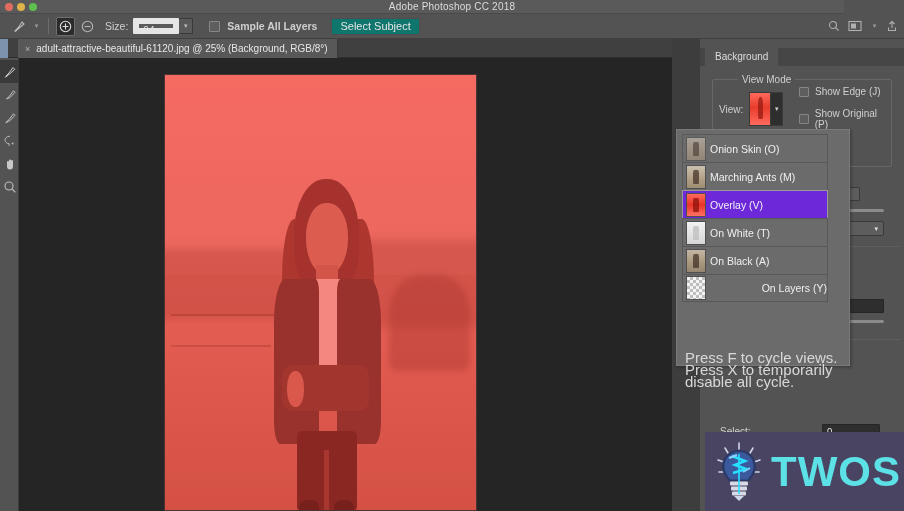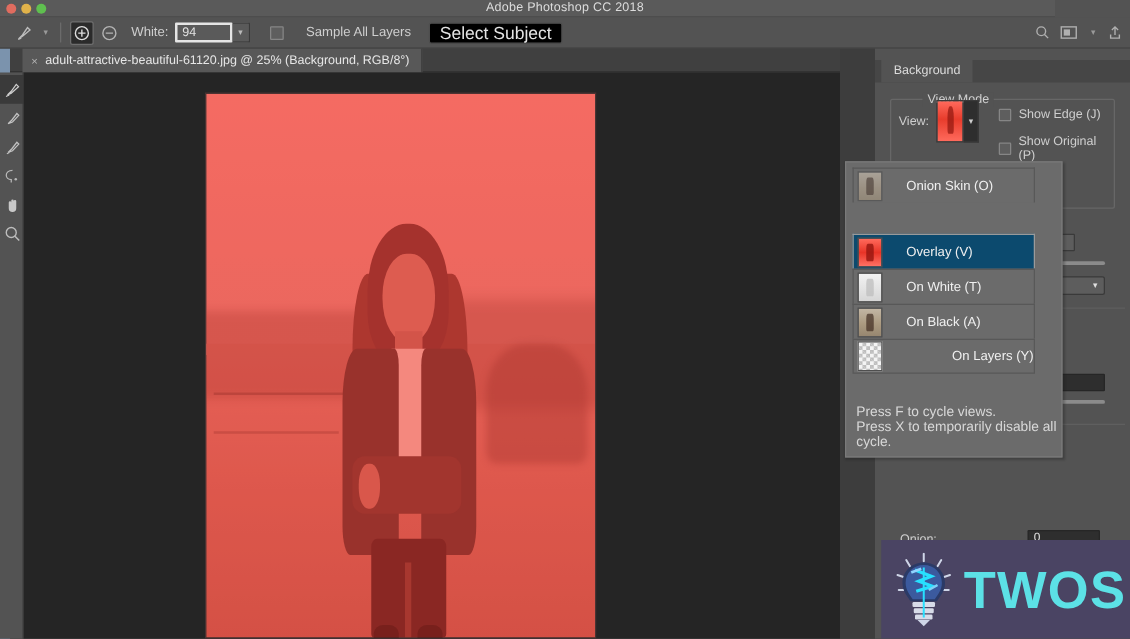--- a/index.html
+++ b/index.html
@@ -47,37 +47,37 @@
   .mode-btn {
     width:19px; height:19px; border-radius:2px;
     display:flex; align-items:center; justify-content:center;
     background:transparent;
   }
   .mode-btn.on { background:#2b2b2b; border:1px solid #6e6e6e; }
   .lbl { font-size:10.5px; color:#cfcfcf; }
   .size-wrap { display:flex; align-items:center; gap:5px; margin-left:8px; }
   .numfield {
     width:46px; height:16px; background:#5a5a5a;
-    border:2px solid #e5e5e5; border-radius:1px;
+    border:6px solid #e5e5e5; border-radius:1px;
     font-size:10px; color:#e2e2e2; padding:0 4px; line-height:14px;
   }
   .stepper {
     width:14px; height:16px; background:#5a5a5a;
     border:1px solid #3a3a3a; border-left:none; border-radius:1px;
     display:flex; align-items:center; justify-content:center;
     font-size:7px; color:#bbb;
   }
-  .chk-wrap { display:flex; align-items:flex-end; gap:18px; margin-left:16px; }
+  .chk-wrap { display:flex; align-items:flex-end; gap:7px; margin-left:16px;font-weight:bold; }
   .chk {
     width:11px; height:11px; background:#5e5e5e;
     border:1px solid #868686; border-radius:1px;
   }
   .btn-std {
-    height:17px; background:#000000; border:1px solid #4e4e4e;
-    border-radius:2px; font-size:14px; color:#e4e4e4;
+    height:17px; background:#0f766e; border:1px solid #4e4e4e;
+    border-radius:2px; font-size:11px; color:#e4e4e4;
     padding:0 8px; line-height:15px; margin-left:14px;
   }
   .ob-right { margin-left:auto; display:flex; align-items:center; gap:8px; padding-right:7px; }
 
   
   .tabstrip {
     position:absolute; left:0; top:39px; width:904px; height:19px;
     background:#404040; border-bottom:1px solid #2e2e2e;
   }
   .doctab {
@@ -226,21 +226,21 @@
     font-size:10px; color:#dcdcdc;
   }
   .group {
     position:absolute; left:40px; top:40px; width:180px; height:88px;
     border:1px solid #676767; border-radius:2px;
   }
   .group-title {
     position:absolute; left:10px; top:-6px; background:#535353;
     padding:0 4px; font-size:10px; color:#cfcfcf;margin-left:15px;
   }
-  .view-row { position:absolute; left:6px; top:0; display:flex; align-items:center; gap:6px; }
+  .view-row { position:absolute; left:6px; top:12px; display:flex; align-items:center; gap:6px; }
   .view-lbl { font-size:10px; color:#cfcfcf; }
   .view-swatch {
     width:22px; height:34px;
     background:linear-gradient(#ff6a5c,#e83c2c 45%,#ff6a5c);
     border:1px solid #3a3a3a; position:relative; overflow:hidden;
   }
   .view-swatch::after {
     content:""; position:absolute; left:38%; top:12%; width:24%; height:70%;
     background:rgba(150,25,18,.75); border-radius:40% 40% 20% 20%;
   }
@@ -308,27 +308,27 @@
   .dropshadow {
     position:absolute; left:676px; top:130px; width:176px; height:238px;
     background:rgba(20,20,20,.28); filter:blur(1px);
   }
   .dropdown {
     position:absolute; left:676px; top:129px; width:174px; height:237px;
     background:#6b6b6b; border:1px solid #7a7a7a;
   }
   .ddlist { position:absolute; left:5px; top:4px; width:146px; }
   .ddrow {
-    display:flex; align-items:center; gap:19px;
+    display:flex; align-items:center; gap:4px;
     height:28px; padding-left:3px;
     border:1px solid #585858; border-bottom:none;
     background:#6b6b6b;
   }
   .ddrow:last-child { border-bottom:1px solid #585858;justify-content:space-between; }
-  .ddrow.sel { background:#0c4a6e; border-color:#9a9a9a;margin-top:25px; }
+  .ddrow.sel { background:#6d28d9; border-color:#9a9a9a; }
   .ddthumb {
     width:20px; height:24px; border:1px solid #4f4f4f; position:relative; overflow:hidden;
     flex:none;
   }
   .t-onion { background:linear-gradient(#cfc4b4,#b9a892 55%,#a89880); opacity:.62; }
   .t-ants  { background:linear-gradient(#cbbfae,#b3a288 55%,#9c8c72); }
   .t-over  { background:linear-gradient(#ff6a5c,#e83427 50%,#ff7164); }
   .t-black { background:linear-gradient(#c2b6a4,#ab9a80 55%,#968670); }
   .t-white { background:linear-gradient(#f2f2f2,#e3e3e3 55%,#d6d6d6); }
   .t-bw    { background:#0a0a0a; }
@@ -339,22 +339,22 @@
     background-size:6px 6px; background-position:0 0,3px 3px; background-color:#f4f4f4;
   }
   .ddthumb .fig {
     position:absolute; left:36%; top:22%; width:28%; height:64%;
     background:rgba(60,40,30,.68); border-radius:30% 30% 14% 14%;
   }
   .t-over .fig { background:rgba(150,22,16,.82); }
   .t-white .fig { background:rgba(190,190,190,.75); }
   .ddlabel { font-size:10.5px; color:#f0f0f0; white-space:nowrap; }
   .ddhelp {
-    position:absolute; left:8px; top:194px; width:162px;
-    font-size:11px; color:#d8d8d8; line-height:12px;
+    position:absolute; left:8px; top:222px; width:162px;
+    font-size:15px; color:#d8d8d8; line-height:12px;
   }
 
   
   .watermark {
     position:absolute; left:705px; top:432px; width:199px; height:79px;
     background:#4a4463; display:flex; align-items:center; gap:8px; padding-left:10px;
     overflow:hidden;
   }
   .bulb { width:48px; height:60px; position:relative; flex:none; }
   .wm-text {
@@ -394,21 +394,21 @@
         </svg>
       </div>
       <div class="mode-btn">
         <svg width="13" height="13" viewBox="0 0 13 13">
           <circle cx="6.5" cy="6.5" r="5.2" fill="none" stroke="#b4b4b4" stroke-width="1.1"></circle>
           <path d="M3.6 6.5 H9.4" stroke="#b4b4b4" stroke-width="1.1"></path>
         </svg>
       </div>
     </div>
     <div class="size-wrap">
-      <span class="lbl">White:</span>
+      <span class="lbl">Size:</span>
       <div style="display:flex;">
         <div class="numfield">94</div>
         <div class="stepper">▾</div>
       </div>
     </div>
     <div class="chk-wrap">
       <div class="chk"></div>
       <span class="lbl">Sample All Layers</span>
     </div>
     <div class="btn-std">Select Subject</div>
@@ -550,38 +550,44 @@
       <span>d Areas</span>
       <i>▾</i>
     </div>
 
     <div class="divider-h" style="top:207px;"></div>
     <div class="dark-field"></div>
     <div class="thin-rule"></div>
     <div class="divider-h" style="top:300px;"></div>
 
     <div class="smooth-row">
-      <span class="smooth-lbl">Onion:</span>
+      <span class="smooth-lbl">Select:</span>
       <div class="smooth-val">0</div>
     </div>
     <div class="smooth-track"></div>
     <div class="smooth-knob"></div>
   </div>
 
   <div class="dropshadow"></div>
   <div class="dropdown">
     <div class="ddlist">
 
       <div class="ddrow">
         <div class="ddthumb t-onion">
             <div class="fig"></div>
           </div>
         <span class="ddlabel">Onion Skin (O)</span>
       </div>
 
+      <div class="ddrow">
+        <div class="ddthumb t-ants">
+            <div class="fig"></div>
+          </div>
+        <span class="ddlabel">Marching Ants (M)</span>
+      </div>
 
       <div class="ddrow sel">
         <div class="ddthumb t-over">
             <div class="fig"></div>
           </div>
         <span class="ddlabel">Overlay (V)</span>
       </div>
 
       <div class="ddrow">
         <div class="ddthumb t-white">

